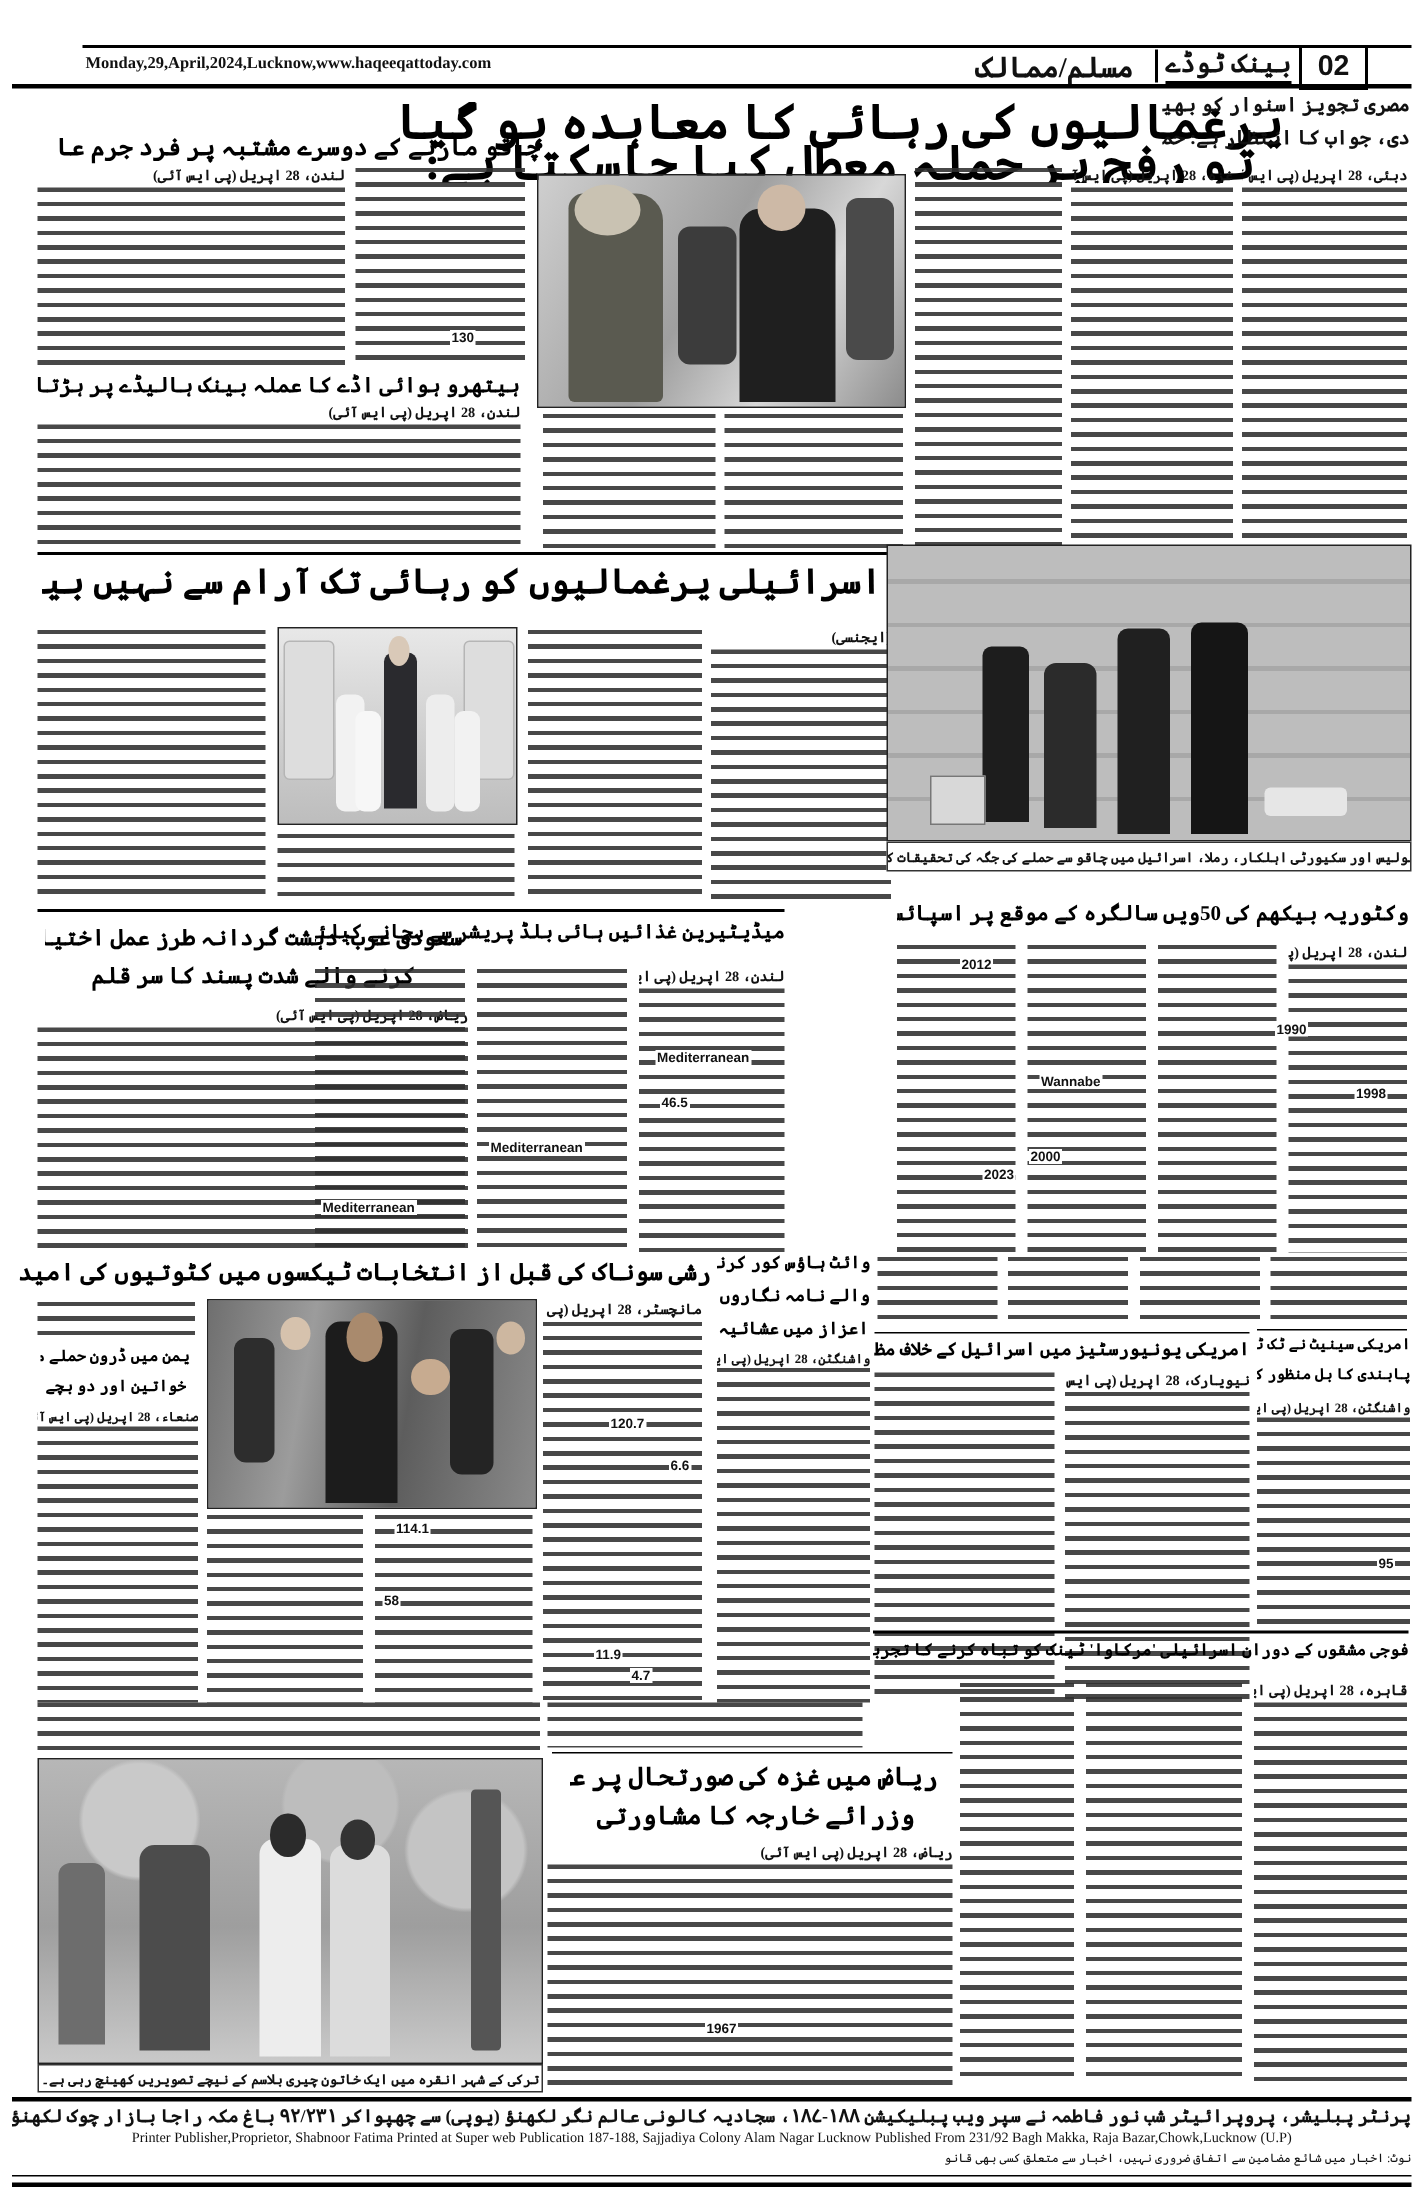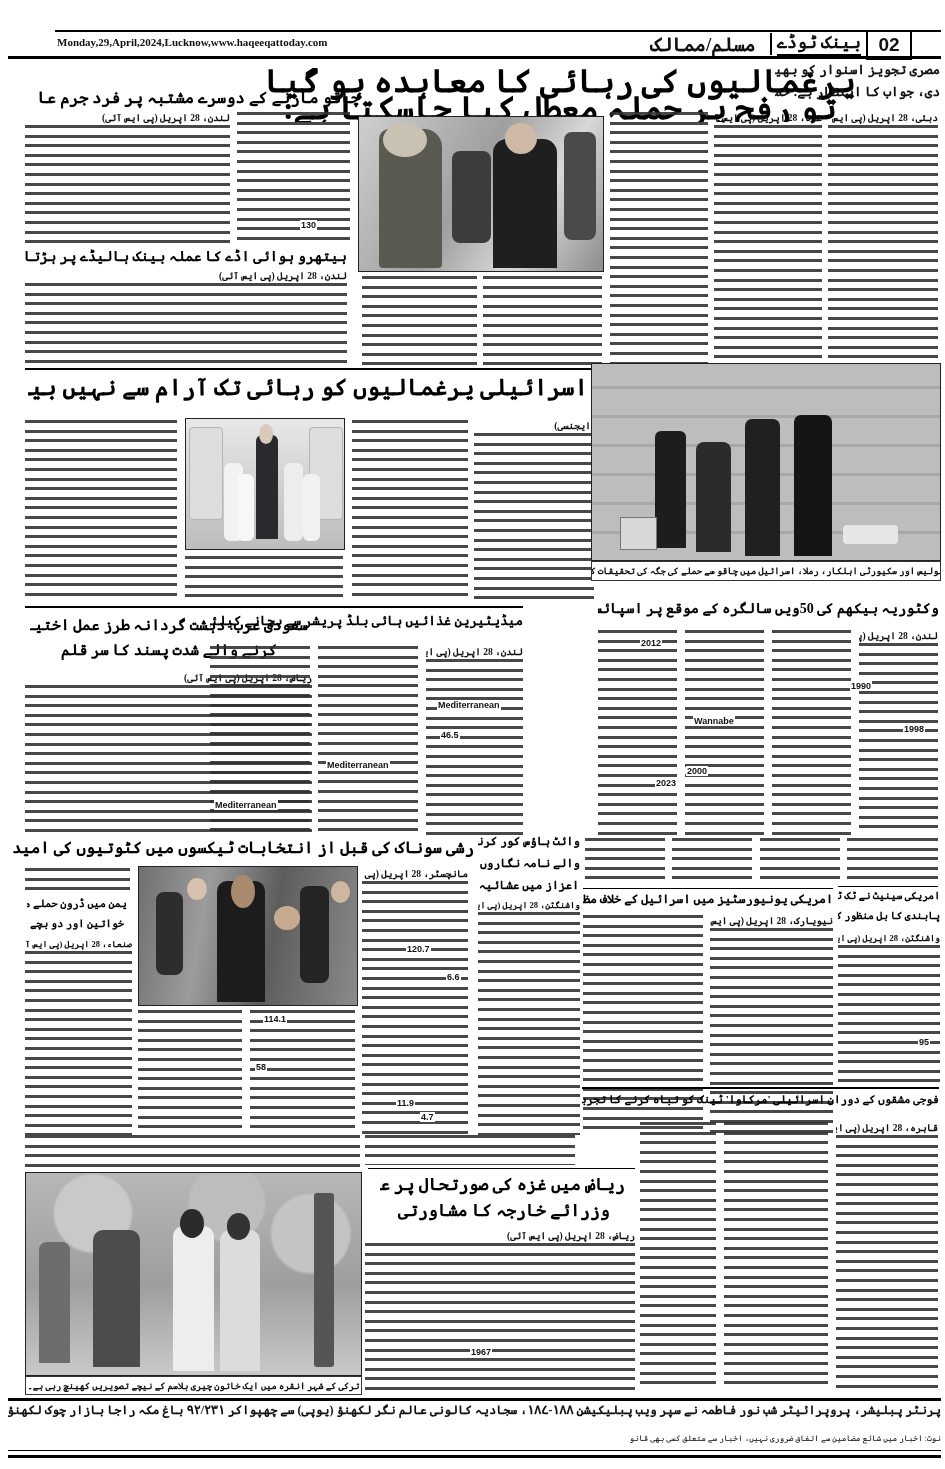--- a/index.html
+++ b/index.html
@@ -248,17 +248,18 @@
     <div class="blob" style="left:46%;top:18%;width:7%;height:14%;background:#2b2b2b;border-radius:50%"></div>
     <div class="blob" style="left:58%;top:28%;width:12%;height:70%;background:#dcdcdc;border-radius:10px 10px 0 0"></div>
     <div class="blob" style="left:60%;top:20%;width:7%;height:13%;background:#333;border-radius:50%"></div>
     <div class="blob" style="left:86%;top:10%;width:6%;height:86%;background:#555;border-radius:3px"></div>
     <div class="blob" style="left:4%;top:34%;width:9%;height:60%;background:#6d6d6d;border-radius:8px 8px 0 0"></div>
   </div>
   <div class="caption u" style="left:25px;top:1376px;width:335px;height:17px">ترکی کے شہر انقرہ میں ایک خاتون چیری بلاسم کے نیچے تصویریں کھینچ رہی ہے۔</div>
 
   <div class="abs rule" style="left:8px;top:1398px;width:933px;height:2.5px"></div>
   <div class="abs u" style="left:8px;top:1403px;width:933px;height:16px;font-size:12px;font-weight:bold;text-align:center;white-space:nowrap;overflow:hidden">پرنٹر پبلیشر، پروپرائیٹر شب نور فاطمہ نے سپر ویب پبلیکیشن ۱۸۸-۱۸۷، سجادیہ کالونی عالم نگر لکھنؤ (یوپی) سے چھپواکر ۹۲/۲۳۱ باغ مکہ راجا بازار چوک لکھنؤ سے شائع کیا۔ ایڈیٹر: شبنور فاطمہ</div>
+  <div class="abs en" style="left:8px;top:1421px;width:933px;height:12px;font-size:9.5px;text-align:center;white-space:nowrap;overflow:hidden">Printer Publisher,Proprietor, Shabnoor Fatima Printed at Super web Publication 187-188, Sajjadiya Colony Alam Nagar Lucknow Published From 231/92 Bagh Makka, Raja Bazar,Chowk,Lucknow (U.P)</div>
   <div class="abs u" style="left:630px;top:1434px;width:311px;height:12px;font-size:8px;text-align:center;white-space:nowrap;overflow:hidden">نوٹ: اخبار میں شائع مضامین سے اتفاق ضروری نہیں، اخبار سے متعلق کسی بھی قانونی کارروائی کی سماعت عدالت میں ہی کی جا سکتی ہے۔</div>
   <div class="abs rule" style="left:8px;top:1450px;width:933px;height:1.2px"></div>
   <div class="abs rule" style="left:8px;top:1455px;width:933px;height:3px"></div>
 
 </div>
 
 </body></html>

